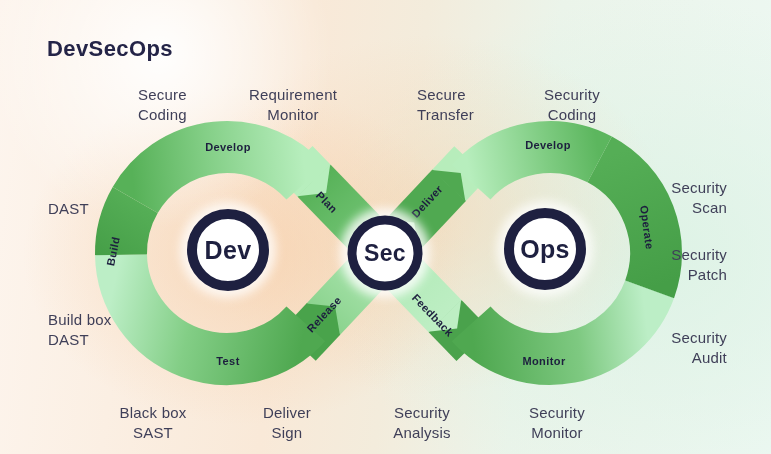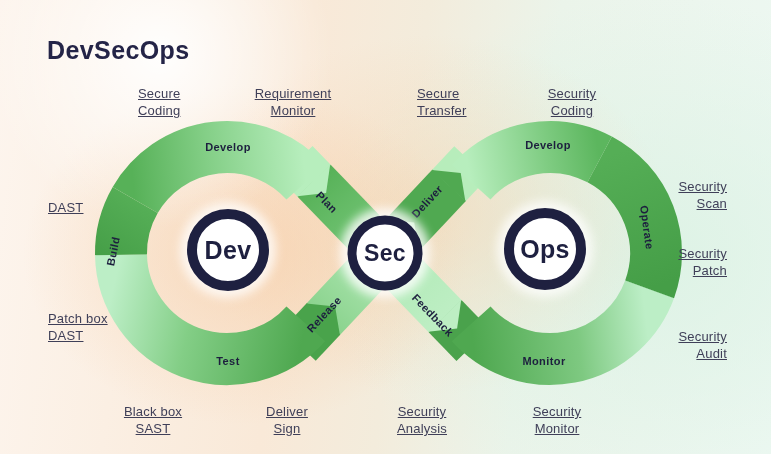--- a/index.html
+++ b/index.html
@@ -8,25 +8,25 @@
     font-family:"Liberation Sans",sans-serif;
     background:
       radial-gradient(circle 240px at 160px 55px, rgba(255,255,255,.95), rgba(255,255,255,0) 72%),
       radial-gradient(ellipse 300px 230px at 245px 255px, rgba(246,203,163,.6), rgba(246,203,163,0) 74%),
       radial-gradient(ellipse 330px 250px at 430px 215px, rgba(247,210,173,.55), rgba(247,210,173,0) 72%),
       radial-gradient(ellipse 430px 330px at 655px 255px, rgba(219,242,228,.85), rgba(219,242,228,0) 78%),
       linear-gradient(97deg,#fdf5ee 0%,#f9e9d8 38%,#f3ecdc 52%,#ebf4ea 68%,#edf8f2 100%);
   }
   .title{
     position:absolute;left:47px;top:36px;
-    font-size:25px;font-weight:700;color:#242447;letter-spacing:.4px;
+    font-size:22px;font-weight:700;color:#242447;letter-spacing:.4px;
   }
   .ann{
-    position:absolute;font-size:13px;font-weight:500;color:#3f3f58;
-    line-height:1.32;white-space:pre-line;letter-spacing:.2px;text-decoration:underline;
+    position:absolute;font-size:15px;font-weight:500;color:#3f3f58;
+    line-height:1.32;white-space:pre-line;letter-spacing:.2px;
   }
   .ac{transform:translateX(-50%);text-align:center;}
   .ar{text-align:right;}
   svg{position:absolute;left:0;top:0;}
   .stageLabel{font-size:11px;font-weight:700;fill:#1d1f3e;letter-spacing:.4px;}
   .nodeLabel{font-weight:700;fill:#1e2040;letter-spacing:.3px;}
 </style>
 </head>
 <body>
 
@@ -147,21 +147,21 @@
 
   <div class="ann" style="left:138px;top:85px">Secure
 Coding</div>
   <div class="ann ac" style="left:293px;top:85px">Requirement
 Monitor</div>
   <div class="ann" style="left:417px;top:85px">Secure
 Transfer</div>
   <div class="ann ac" style="left:572px;top:85px">Security
 Coding</div>
   <div class="ann" style="left:48px;top:199px">DAST</div>
-  <div class="ann" style="left:48px;top:310px">Patch box
+  <div class="ann" style="left:48px;top:310px">Build box
 DAST</div>
   <div class="ann ac" style="left:153px;top:403px">Black box
 SAST</div>
   <div class="ann ac" style="left:287px;top:403px">Deliver
 Sign</div>
   <div class="ann ac" style="left:422px;top:403px">Security
 Analysis</div>
   <div class="ann ac" style="left:557px;top:403px">Security
 Monitor</div>
   <div class="ann ar" style="right:44px;top:178px">Security

